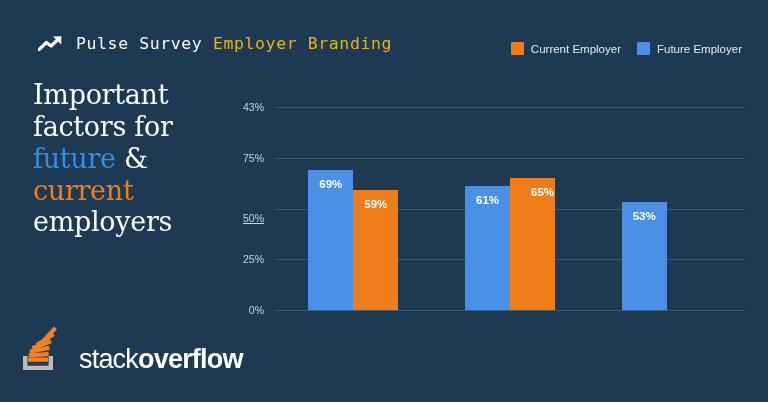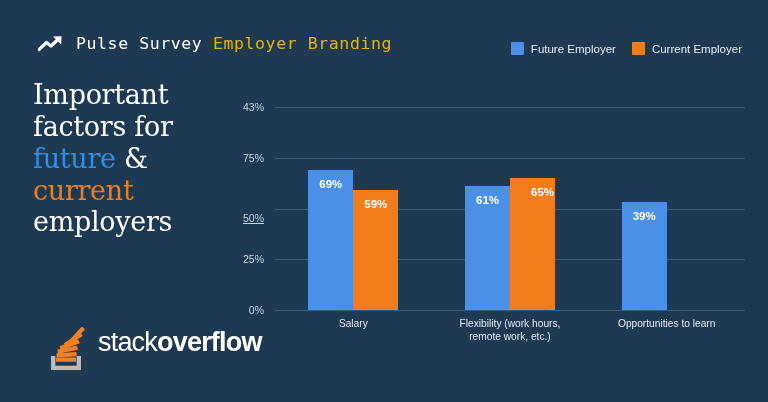--- a/index.html
+++ b/index.html
@@ -167,25 +167,25 @@
     top: 0;
     text-align: center;
     font-size: 10.2px;
     line-height: 1.32;
     color: #e3eaf1;
   }
 
   
   .logo {
     position: absolute;
-    left: 46px;
+    left: 18px;
     top: 327px;
     display: flex;
-    align-items: flex-start;
-    gap: 10px;
+    align-items: flex-end;
+    gap: 19px;
   }
   .logo-mark {
     width: 42px;
     height: 48px;
     display: block;
   }
   .logo-text {
     font-size: 27px;
     color: #ffffff;
     letter-spacing: -0.8px;
@@ -204,26 +204,26 @@
       <svg class="trend-icon" viewBox="0 0 26 20" xmlns="http://www.w3.org/2000/svg">
         <path d="M1 16.5 L8.5 9.5 L13 13 L21 5.5" stroke="#ffffff" stroke-width="3.2" fill="none" stroke-linecap="round" stroke-linejoin="round"></path>
         <path d="M15 3.5 L23.5 3.2 L23.2 11.5 Z" fill="#ffffff"></path>
       </svg>
     </span>
     <span class="header-title"><span>Pulse Survey</span> <span class="accent">Employer Branding</span></span>
   </div>
 
   <div class="legend">
     <div class="legend-item">
+      <span class="legend-swatch" style="background:#f07d1a"></span>
+      <span class="legend-label">Current Employer</span>
+    </div>
+    <div class="legend-item">
       <span class="legend-swatch" style="background:#4a90e8"></span>
       <span class="legend-label">Future Employer</span>
-    </div>
-    <div class="legend-item">
-      <span class="legend-swatch" style="background:#f07d1a"></span>
-      <span class="legend-label">Current Employer</span>
     </div>
   </div>
 
   <div class="headline">
     <span>Important</span><br>
     <span>factors for</span><br>
     <span class="w-future">future</span> <span>&amp;</span><br>
     <span class="w-current">current</span><br>
     <span>employers</span>
   </div>
@@ -258,28 +258,23 @@
             <div class="bar-value" style="bottom: 103.83px;">61%</div>
           </div>
           <div class="bar" style="height: 203px;">
             <div class="bar-fill" style="height: 131.95px; background: rgb(240, 125, 26);"></div>
             <div class="bar-value" style="bottom: 111.95px; padding-left: 10px;">65%</div>
           </div>
         </div>
         <div class="group" style="left: 346.667px;">
           <div class="bar" style="height: 203px;">
             <div class="bar-fill" style="height: 107.59px; background: rgb(74, 144, 232);"></div>
-            <div class="bar-value" style="bottom: 87.59px;">39%</div>
+            <div class="bar-value" style="bottom: 87.59px;">53%</div>
           </div>
         </div>
-      </div>
-    <div class="cat-labels" id="catlabels">
-        <div class="cat-label" style="left: 0px; width: 156.667px;">Salary</div>
-        <div class="cat-label" style="left: 156.667px; width: 156.667px;">Flexibility (work hours,<br>remote work, etc.)</div>
-        <div class="cat-label" style="left: 313.333px; width: 156.667px;">Opportunities to learn</div>
       </div>
   </div>
 
   <div class="logo">
     <span>
       <svg class="logo-mark" viewBox="0 0 42 48" xmlns="http://www.w3.org/2000/svg">
         <g fill="#f48024">
           <rect x="10" y="30.5" width="20" height="4.2" rx="0.6"></rect>
           <rect x="10.6" y="25.6" width="20" height="4.2" rx="0.6" transform="rotate(-4 20.6 27.7)"></rect>
           <rect x="11.6" y="20.6" width="20" height="4.2" rx="0.6" transform="rotate(-11 21.6 22.7)"></rect>

